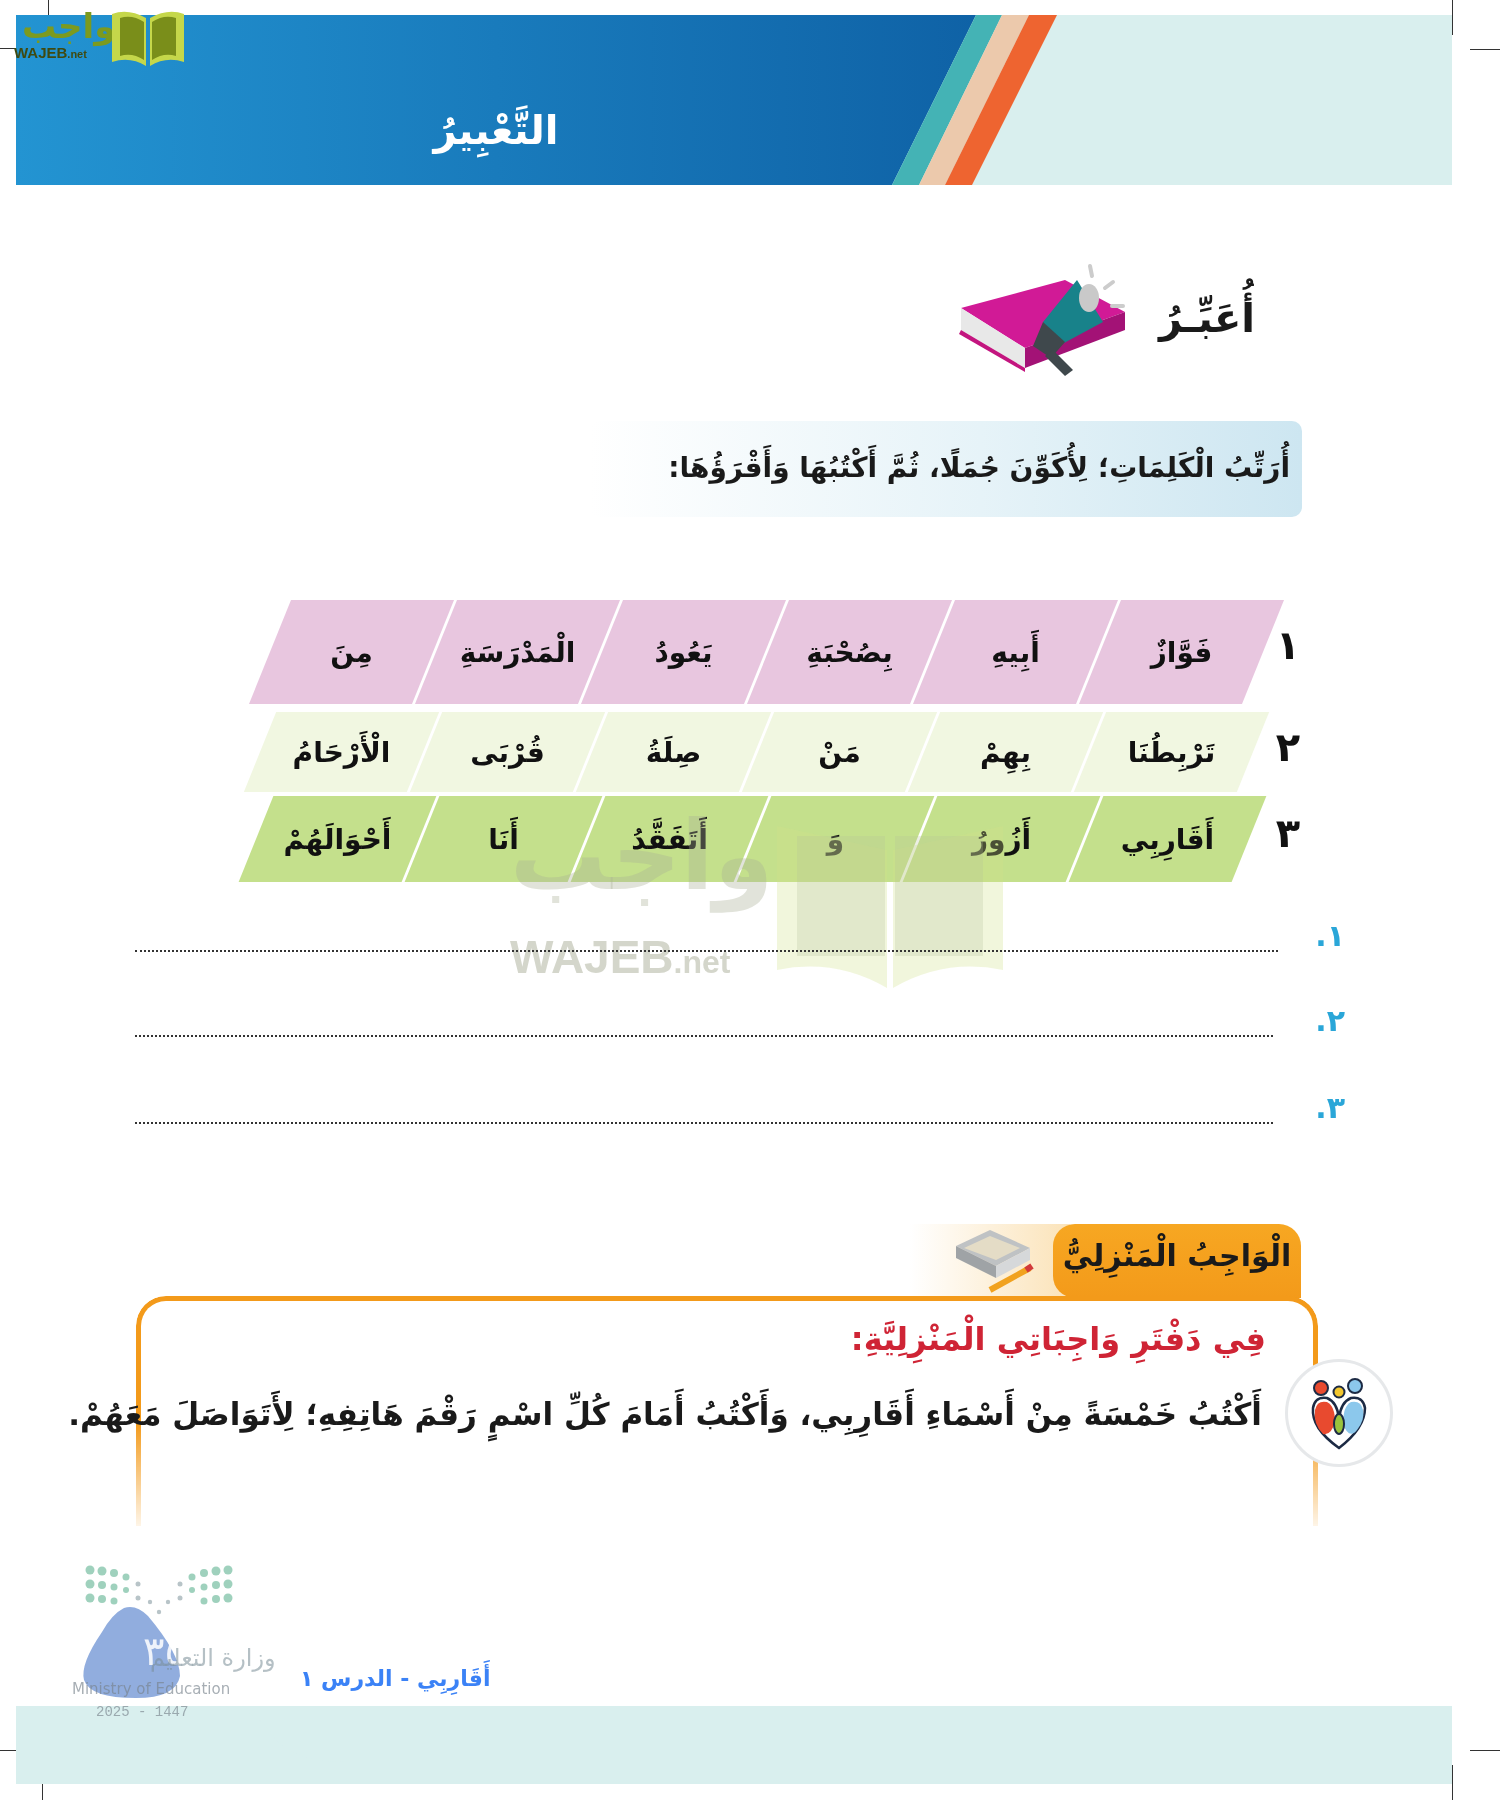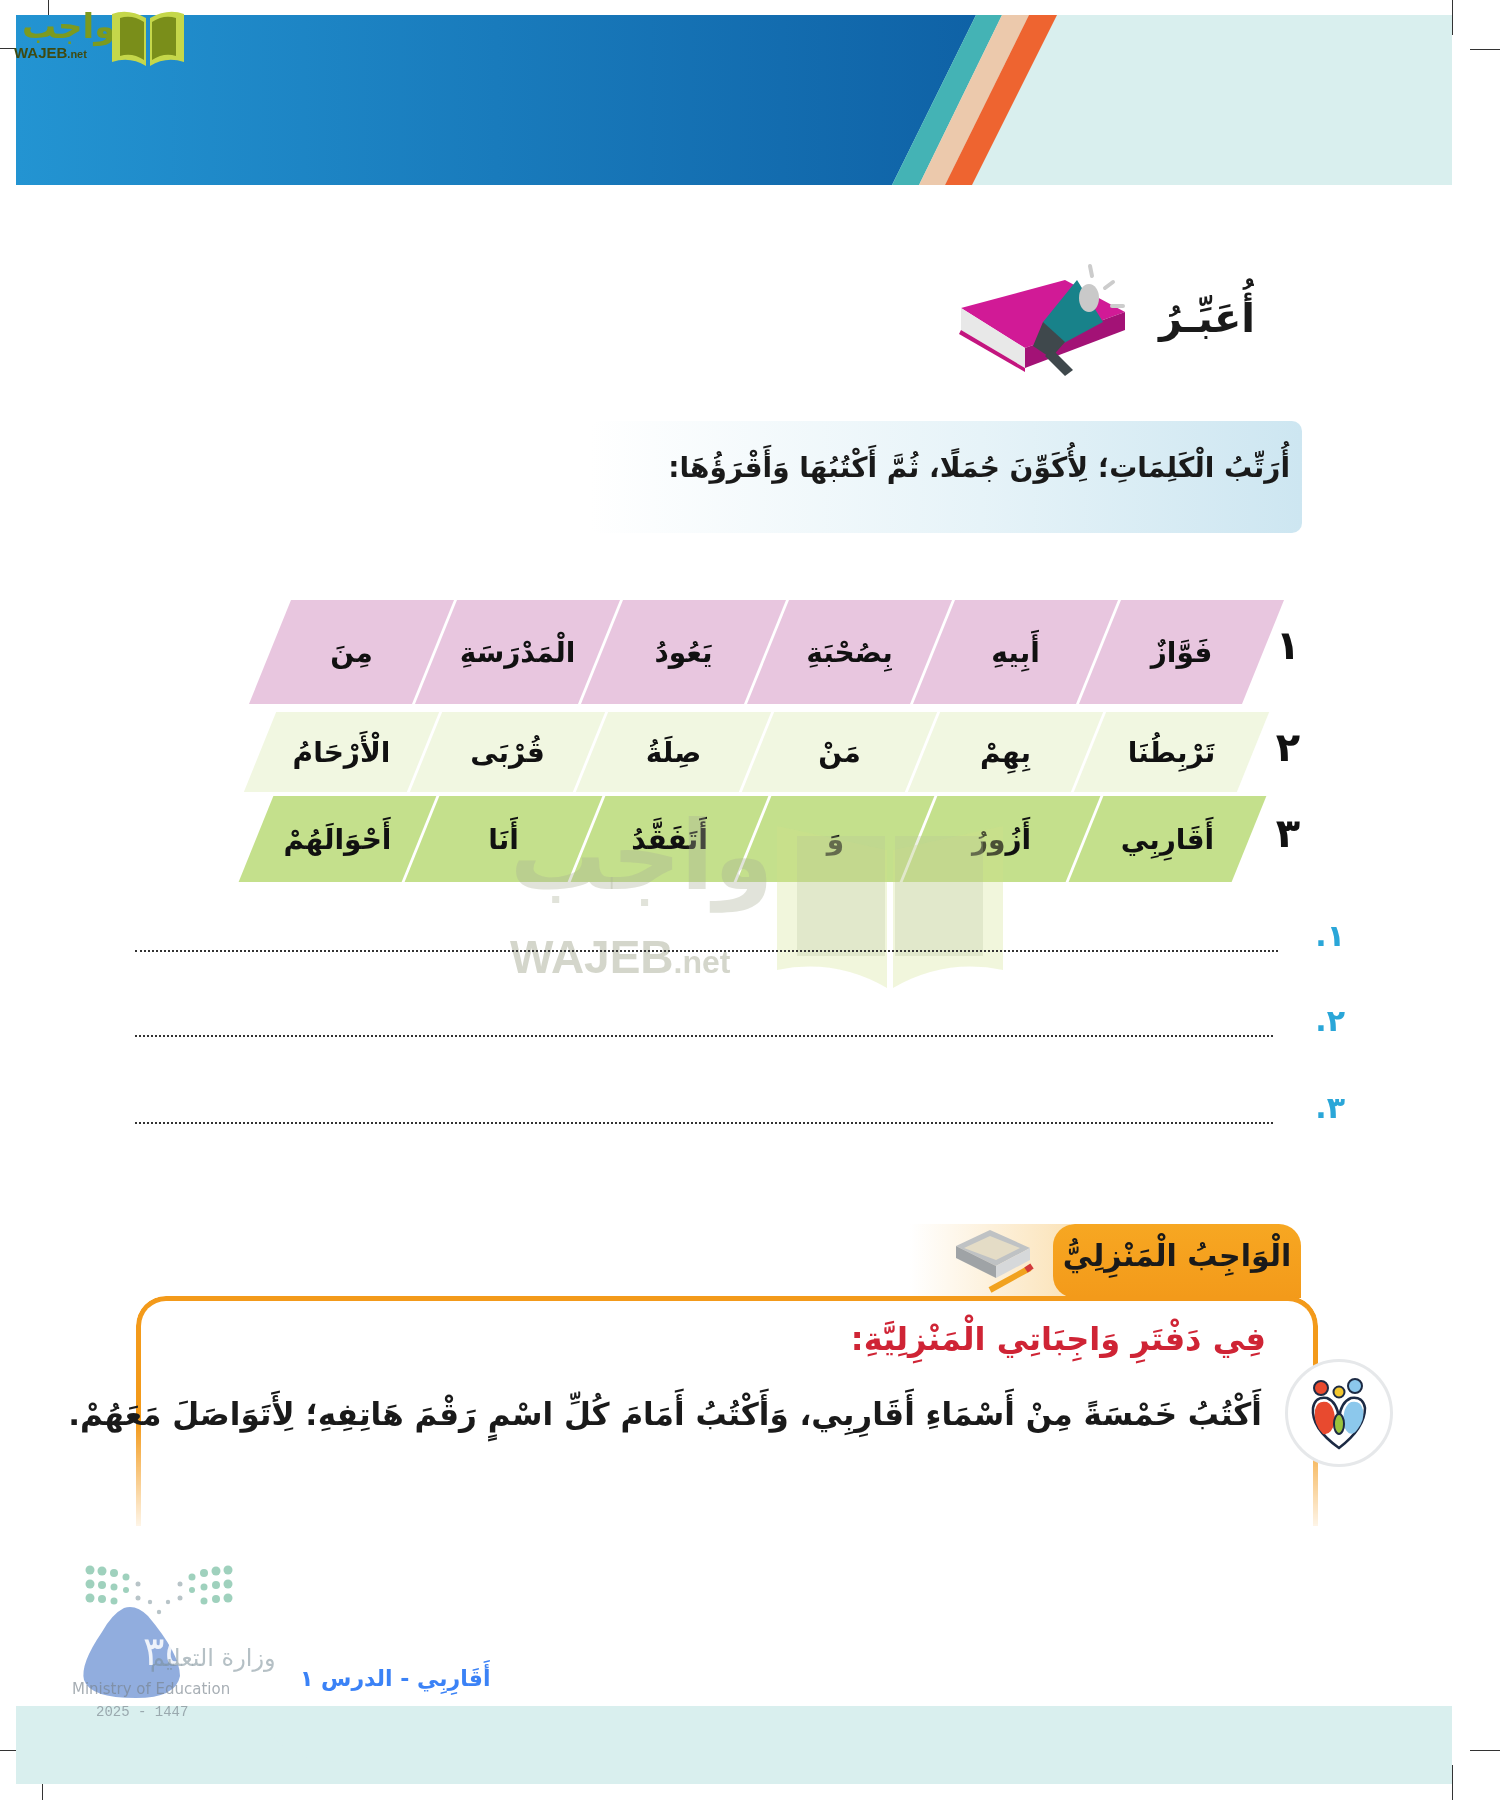--- a/index.html
+++ b/index.html
@@ -21,21 +21,21 @@
     font-size: 34px; color: #7c9a1f; direction: rtl; }
   .wm-top-en { position: absolute; left: 6px; top: 40px; font-family: "Liberation Sans", sans-serif; font-weight: bold;
     font-size: 15px; color: #3f4a10; letter-spacing: 0px; }
   .wm-top-en small { font-size: 11px; }
 
   
   .express { position: absolute; left: 955px; top: 250px; width: 320px; height: 130px; }
   .express-title { position: absolute; right: 20px; top: 45px; font-weight: bold; font-size: 40px; direction: rtl; color: #1a1a1a; }
 
   
-  .instr { position: absolute; left: 590px; top: 421px; width: 712px; height: 112px; border-radius: 10px;
+  .instr { position: absolute; left: 590px; top: 421px; width: 712px; height: 96px; border-radius: 10px;
     background: linear-gradient(to left, #cde6f1 0%, #e6f3f8 45%, #ffffff 100%); }
   .instr-text { position: absolute; right: 12px; top: 30px; direction: rtl; font-weight: bold; font-size: 28px; color: #1a1a1a; white-space: nowrap; }
 
   
   .grid { position: absolute; left: 250px; top: 600px; width: 1050px; }
   .row { position: absolute; left: 0; height: 104px; width: 1050px; }
   .row-num { position: absolute; right: -8px; top: 22px; font-weight: bold; font-size: 40px; color: #111; width: 40px; text-align: center; }
   .cell { position: absolute; top: 0; height: 100%; width: 163px; transform: skewX(-22deg); }
   .cell-text { position: absolute; inset: 0; display: flex; align-items: center; justify-content: center;
     transform: skewX(22deg); font-weight: bold; font-size: 28px; direction: rtl; color: #111; white-space: nowrap; }
@@ -102,20 +102,21 @@
       <linearGradient id="bl" x1="0" y1="0" x2="1" y2="0">
         <stop offset="0" stop-color="#2394d2"></stop>
         <stop offset="1" stop-color="#0f62a6"></stop>
       </linearGradient>
     </defs>
     <polygon points="0,0 960,0 876,170 0,170" fill="url(#bl)"></polygon>
     <polygon points="960,0 986,0 903,170 876,170" fill="#44b3b5"></polygon>
     <polygon points="986,0 1013,0 929,170 903,170" fill="#ecc9ac"></polygon>
     <polygon points="1013,0 1041,0 956,170 929,170" fill="#ee6430"></polygon>
   </svg>
+  <div class="banner-title">التَّعْبِيرُ</div>
 </div>
 
 <div class="wm-top">
   <div class="wm-top-ar">واجب</div>
   <div class="wm-top-en"><span>WAJEB</span><small>.net</small></div>
   <svg style="position:absolute;left:100px;top:2px" width="80" height="62" viewBox="0 0 80 62">
     <path d="M4 8 Q20 2 38 12 L38 60 Q22 50 4 56 Z" fill="#c5d74a"></path>
     <path d="M76 8 Q60 2 42 12 L42 60 Q58 50 76 56 Z" fill="#c5d74a"></path>
     <path d="M12 12 Q24 8 36 16 L36 54 Q24 46 12 50 Z" fill="#7a8e1a"></path>
     <path d="M68 12 Q56 8 44 16 L44 54 Q56 46 68 50 Z" fill="#7a8e1a"></path>

